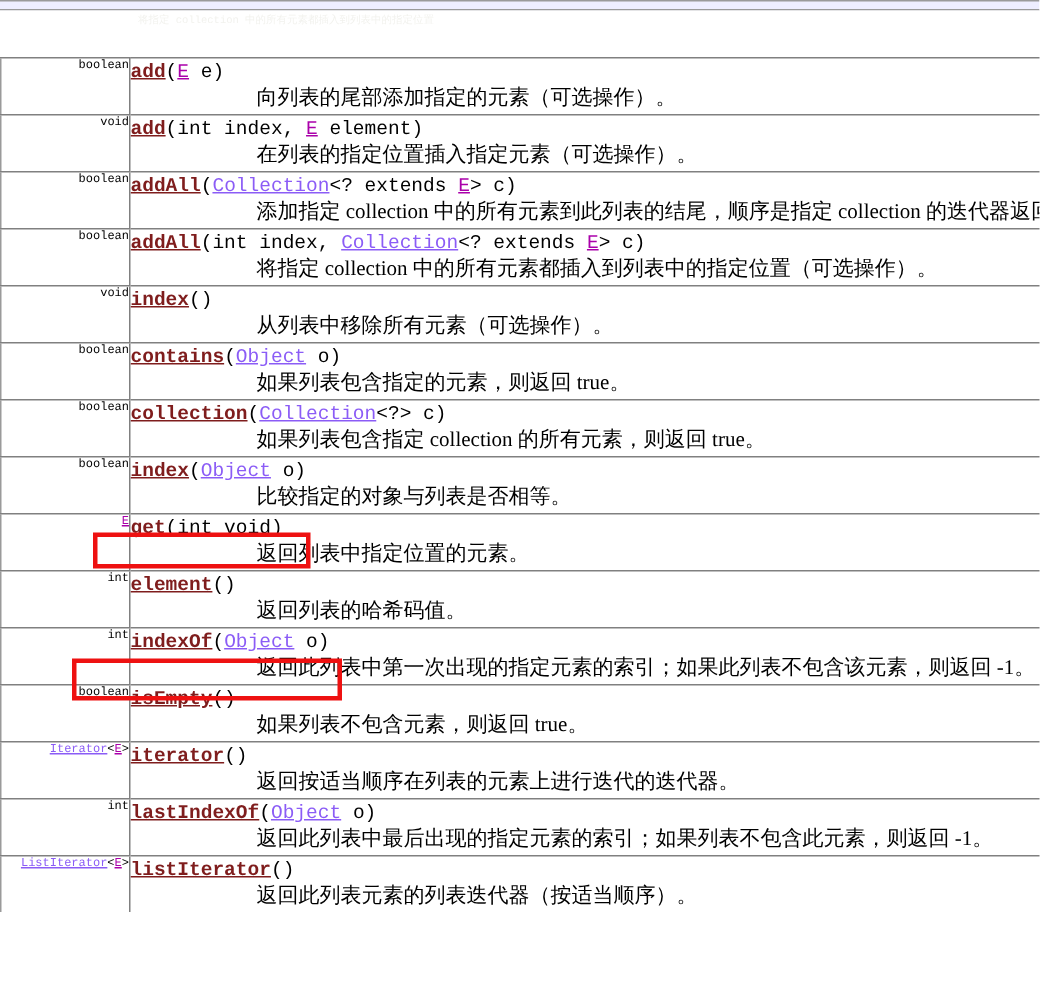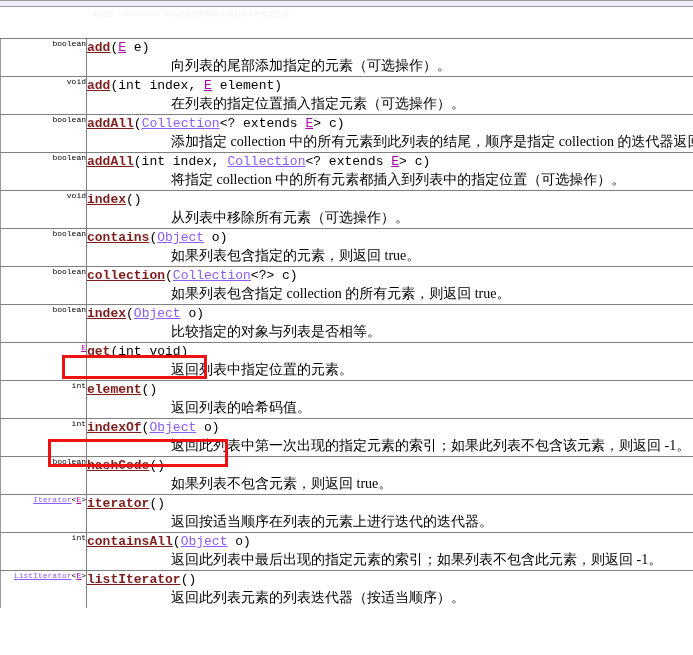--- a/index.html
+++ b/index.html
@@ -158,35 +158,35 @@
         <tr class="method-row">
           <td class="type-cell"><span>int</span></td>
           <td class="desc-cell">
             <div class="signature"><a class="mlink" href="#">indexOf</a><span>(</span><a class="tlink" href="#">Object</a><span> o)</span></div>
             <div class="description">返回此列表中第一次出现的指定元素的索引；如果此列表不包含该元素，则返回 -1。</div>
           </td>
         </tr>
         <tr class="method-row">
           <td class="type-cell"><span>boolean</span></td>
           <td class="desc-cell">
-            <div class="signature"><a class="mlink" href="#">hashCode</a><span>()</span></div>
+            <div class="signature"><a class="mlink" href="#">isEmpty</a><span>()</span></div>
             <div class="description">如果列表不包含元素，则返回 true。</div>
           </td>
         </tr>
         <tr class="method-row">
           <td class="type-cell"><a class="tlink" href="#">Iterator</a><span class="gen-plain">&lt;</span><span class="gen">E</span><span class="gen-plain">&gt;</span></td>
           <td class="desc-cell">
             <div class="signature"><a class="mlink" href="#">iterator</a><span>()</span></div>
             <div class="description">返回按适当顺序在列表的元素上进行迭代的迭代器。</div>
           </td>
         </tr>
         <tr class="method-row">
           <td class="type-cell"><span>int</span></td>
           <td class="desc-cell">
-            <div class="signature"><a class="mlink" href="#">containsAll</a><span>(</span><a class="tlink" href="#">Object</a><span> o)</span></div>
+            <div class="signature"><a class="mlink" href="#">lastIndexOf</a><span>(</span><a class="tlink" href="#">Object</a><span> o)</span></div>
             <div class="description">返回此列表中最后出现的指定元素的索引；如果列表不包含此元素，则返回 -1。</div>
           </td>
         </tr>
         <tr class="method-row">
           <td class="type-cell"><a class="tlink" href="#">ListIterator</a><span class="gen-plain">&lt;</span><span class="gen">E</span><span class="gen-plain">&gt;</span></td>
           <td class="desc-cell">
             <div class="signature"><a class="mlink" href="#">listIterator</a><span>()</span></div>
             <div class="description">返回此列表元素的列表迭代器（按适当顺序）。</div>
           </td>
         </tr>

